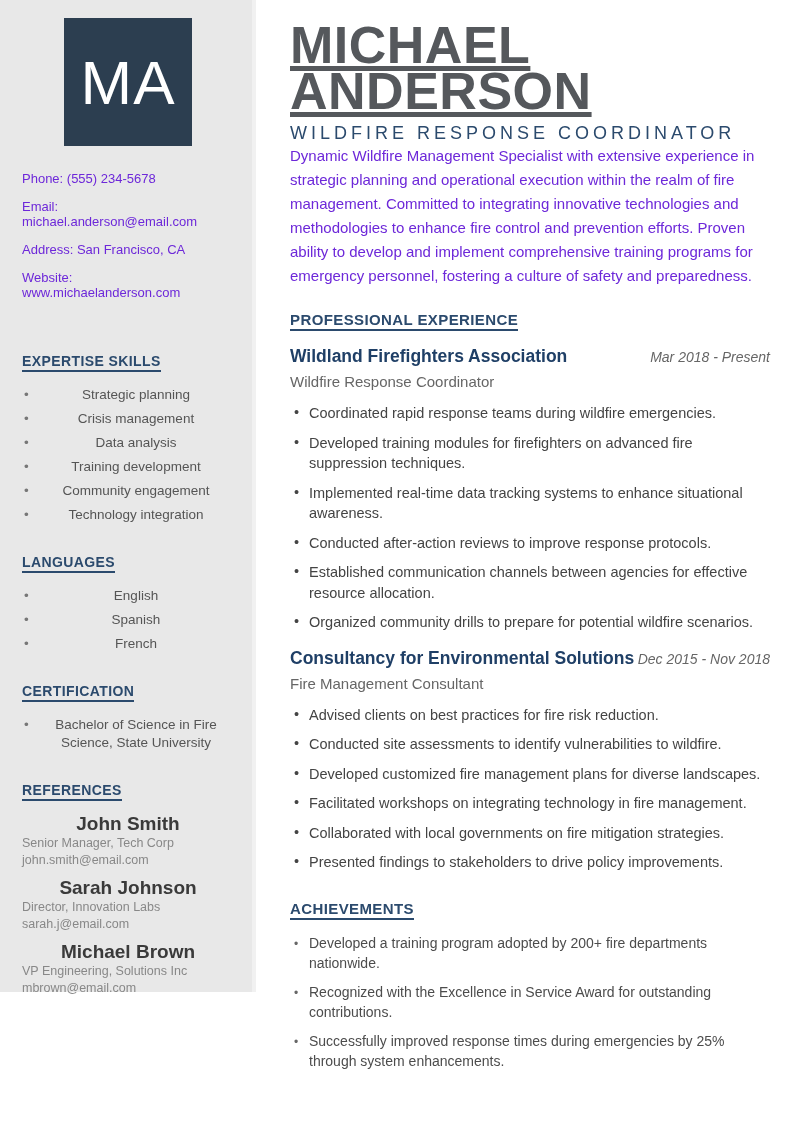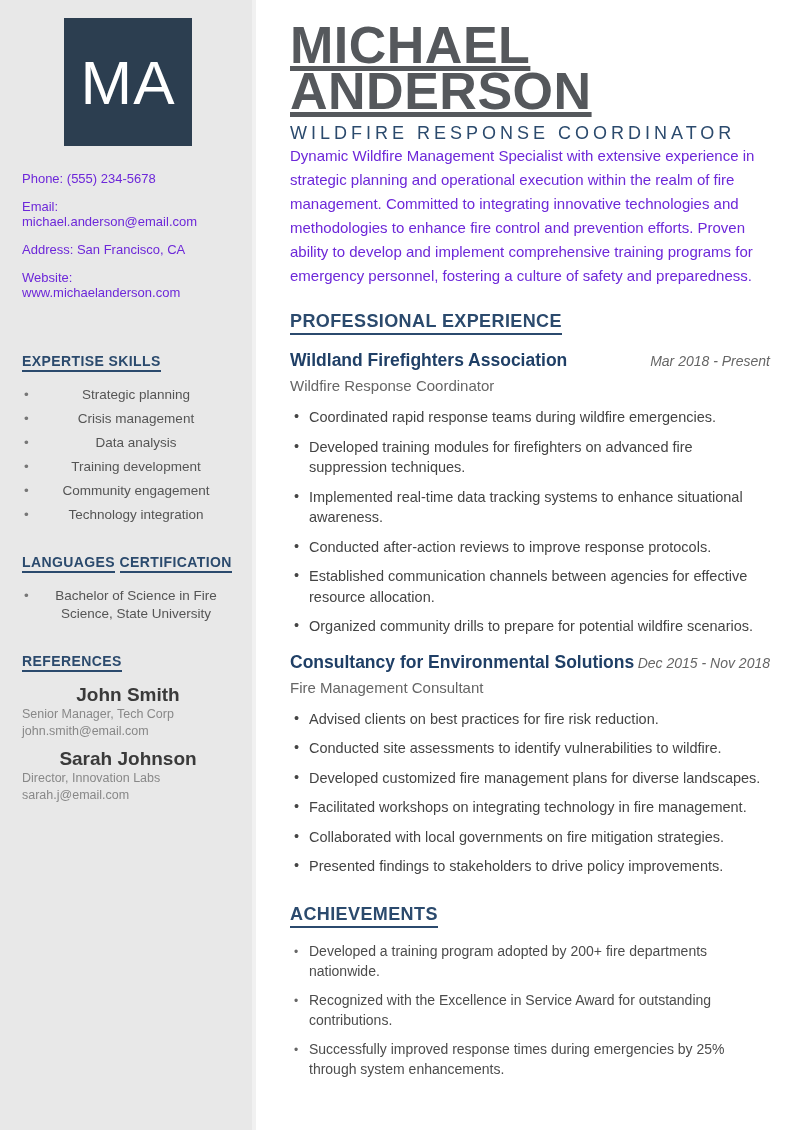--- a/index.html
+++ b/index.html
@@ -9,21 +9,21 @@
     background: #ffffff;
     position: relative;
     overflow: hidden;
     color: #444;
   }
 
   
   .sidebar {
     position: absolute;
     left: 0; top: 0;
-    width: 256px; height: 1130px;
+    width: 256px; height: 992px;
     background: #e8e8e8;
     border-right: 4px solid #f1f1f1;
     padding: 18px 18px 0 22px;
   }
   .monogram-box {
     width: 128px; height: 128px;
     background: #2c3e50;
     margin: 0 auto;
     display: flex; align-items: center; justify-content: center;
   }
@@ -93,21 +93,21 @@
     color: #2b4a6d;
     letter-spacing: 4px;
   }
   .summary {
     font-size: 15px;
     line-height: 24px;
     color: #6d28d9;
   }
   .main-heading {
     display: inline-block;
-    font-size: 18px;
+    font-size: 15px;
     font-weight: bold;
     color: #2b4a6d;
     letter-spacing: 0.4px;
     border-bottom: 2px solid #2b4a6d;
     padding-bottom: 1px;
     margin-top: 23px;
   }
   .job { margin-top: 15px; }
   .job-head {
     display: flex;
@@ -166,37 +166,47 @@
   <ul class="side-list">
     <li>Strategic planning</li>
     <li>Crisis management</li>
     <li>Data analysis</li>
     <li>Training development</li>
     <li>Community engagement</li>
     <li>Technology integration</li>
   </ul>
 
   <h3 class="side-heading mt-md">LANGUAGES</h3>
+  <ul class="side-list">
+    <li>English</li>
+    <li>Spanish</li>
+    <li>French</li>
+  </ul>
 
   <h3 class="side-heading mt-md">CERTIFICATION</h3>
   <ul class="side-list">
     <li>Bachelor of Science in Fire Science, State University</li>
   </ul>
 
   <h3 class="side-heading mt-md">REFERENCES</h3>
   <div class="refs">
     <div class="ref">
       <p class="ref-name">John Smith</p>
       <p class="ref-title">Senior Manager, Tech Corp</p>
       <p class="ref-email">john.smith@email.com</p>
     </div>
     <div class="ref">
       <p class="ref-name">Sarah Johnson</p>
       <p class="ref-title">Director, Innovation Labs</p>
       <p class="ref-email">sarah.j@email.com</p>
+    </div>
+    <div class="ref">
+      <p class="ref-name">Michael Brown</p>
+      <p class="ref-title">VP Engineering, Solutions Inc</p>
+      <p class="ref-email">mbrown@email.com</p>
     </div>
   </div>
 </aside>
 
 <main class="main">
   <h1 class="name">MICHAEL ANDERSON</h1>
   <div class="subtitle">WILDFIRE RESPONSE COORDINATOR</div>
   <p class="summary">Dynamic Wildfire Management Specialist with extensive experience in strategic planning and operational execution within the realm of fire management. Committed to integrating innovative technologies and methodologies to enhance fire control and prevention efforts. Proven ability to develop and implement comprehensive training programs for emergency personnel, fostering a culture of safety and preparedness.</p>
 
   <h2 class="main-heading">PROFESSIONAL EXPERIENCE</h2>

